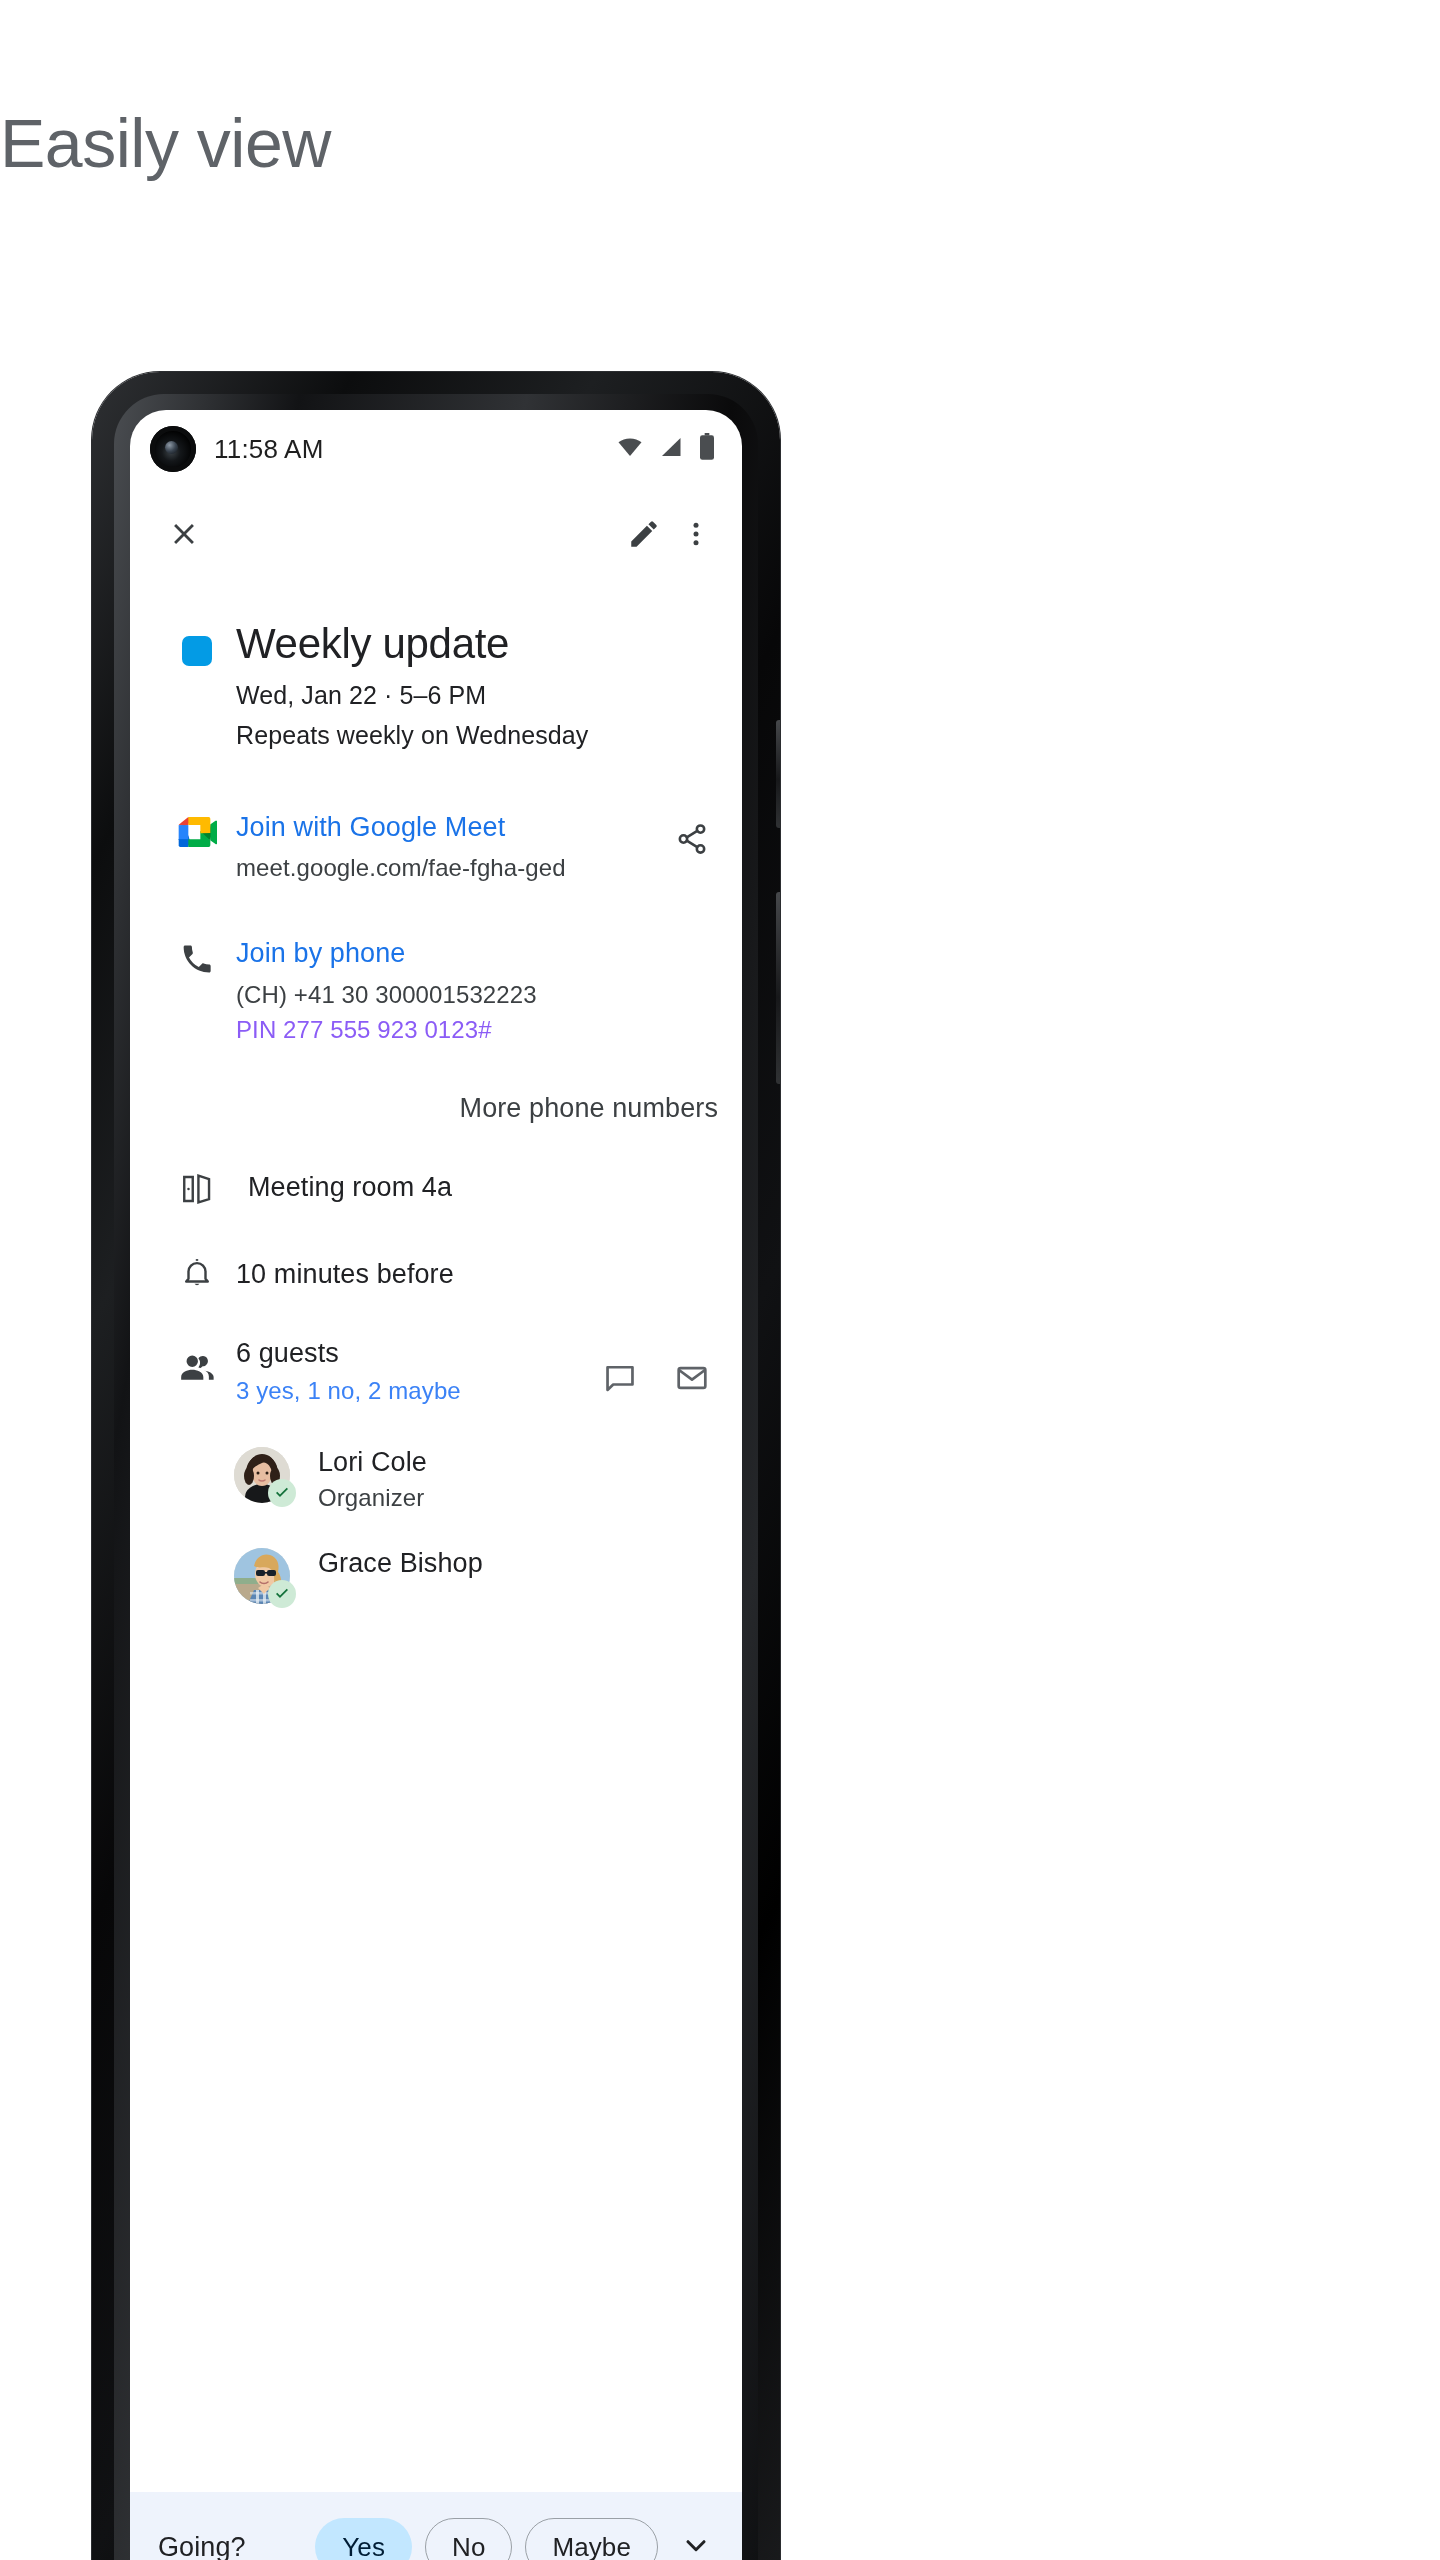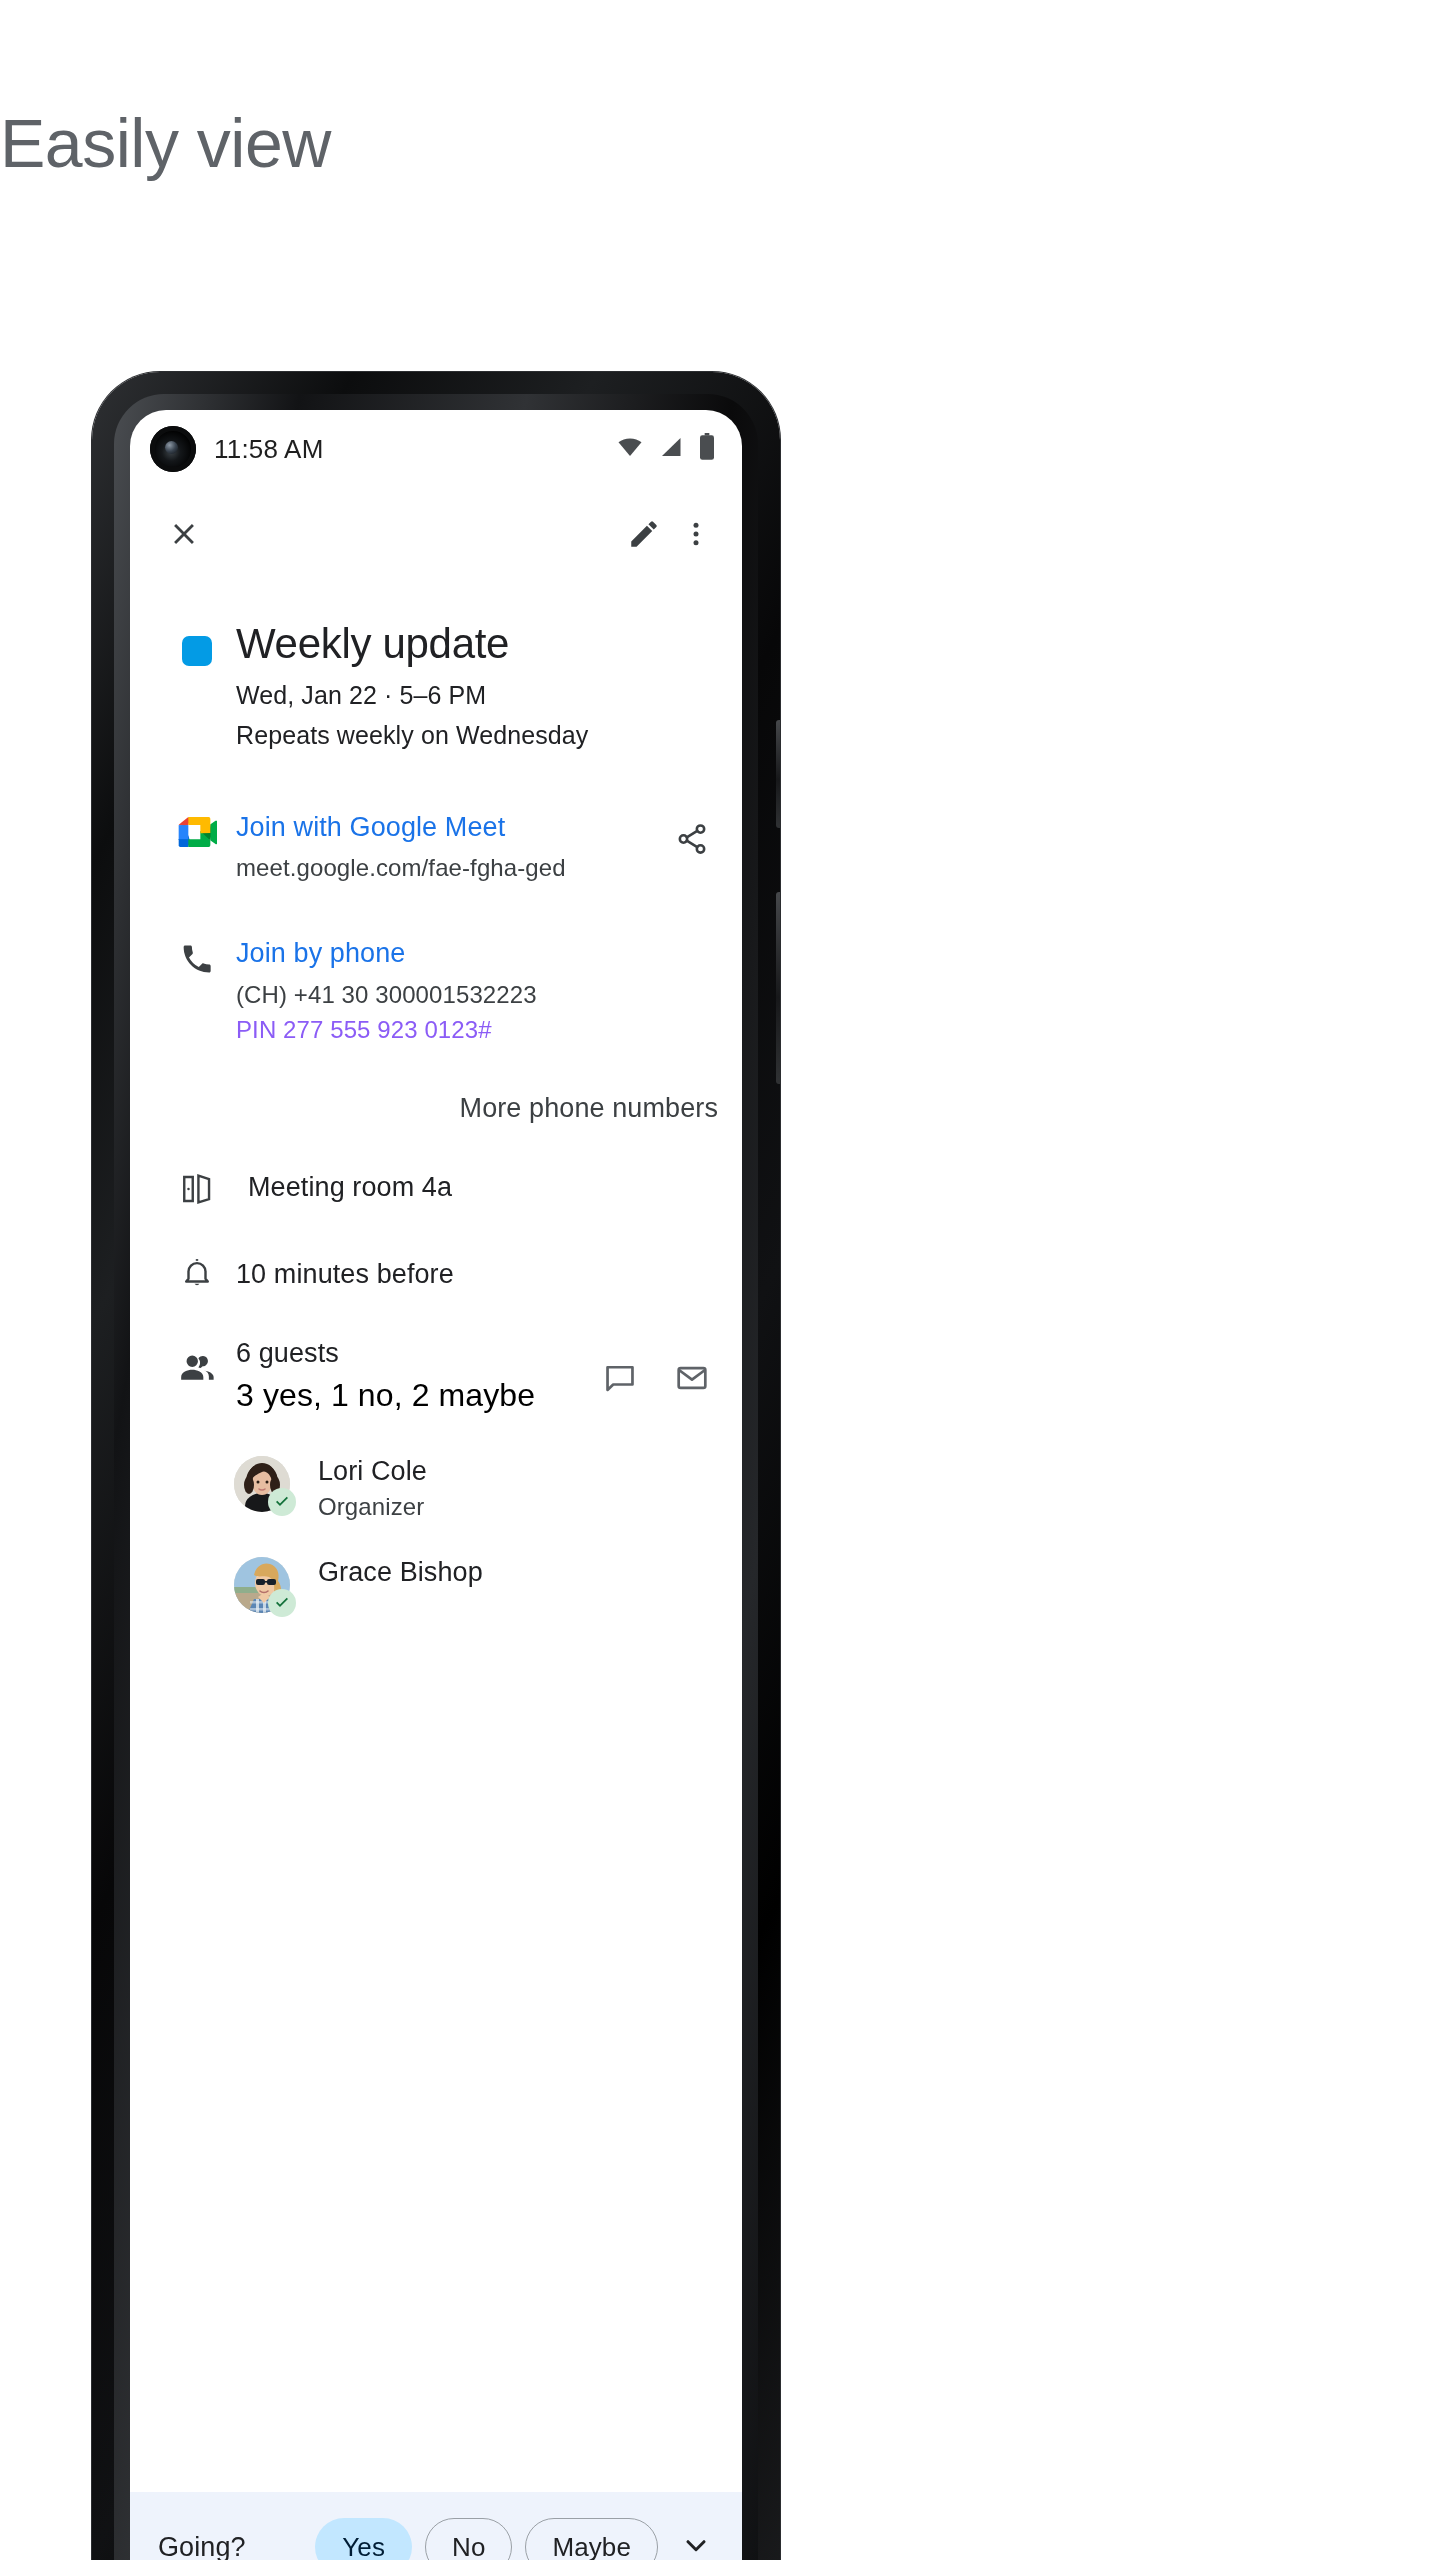--- a/index.html
+++ b/index.html
@@ -200,22 +200,22 @@
     font-size: 27px;
     color: #202124;
     letter-spacing: 0.1px;
   }
   .guests-count {
     font-size: 27px;
     color: #202124;
     letter-spacing: 0.1px;
   }
   .guests-sub {
-    font-size: 32px;
-    color: #000000;
+    font-size: 24px;
+    color: #3b82f6;
     margin-top: 8px;
     letter-spacing: 0.1px;
   }
 
   
   .guest-row {
     display: flex;
     padding: 0 8px 0 104px;
   }
   .avatar-wrap {

